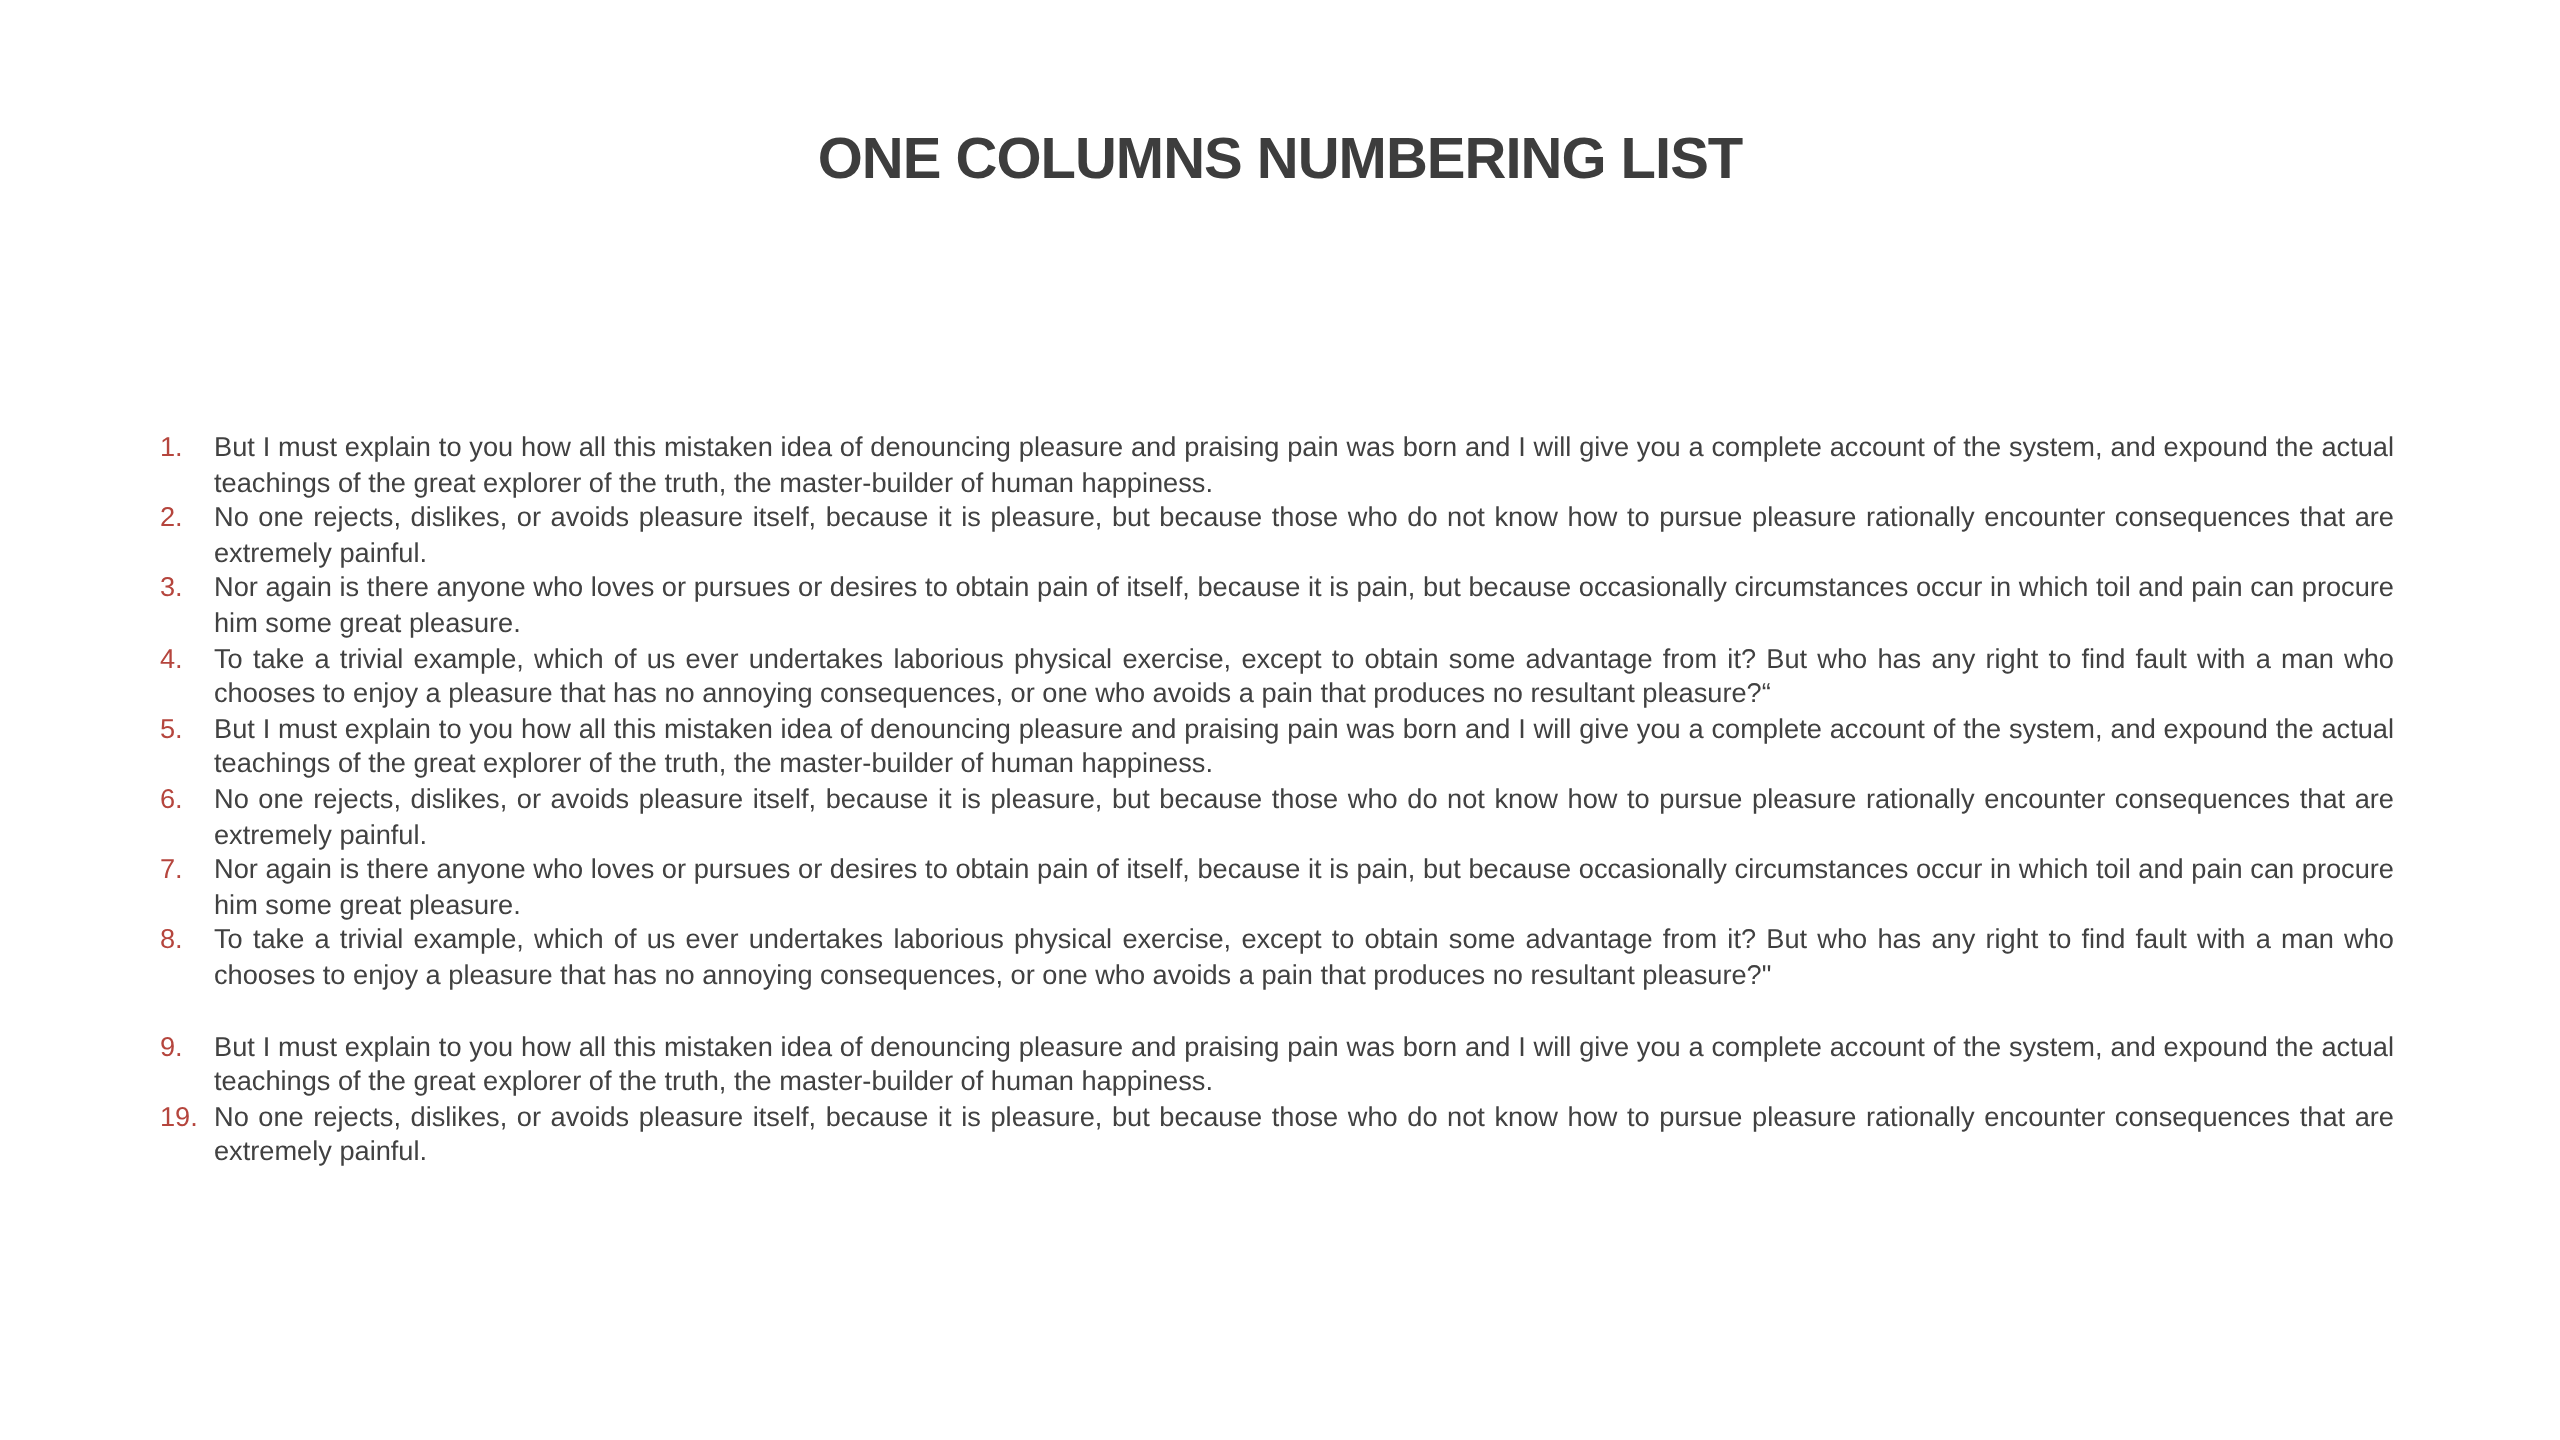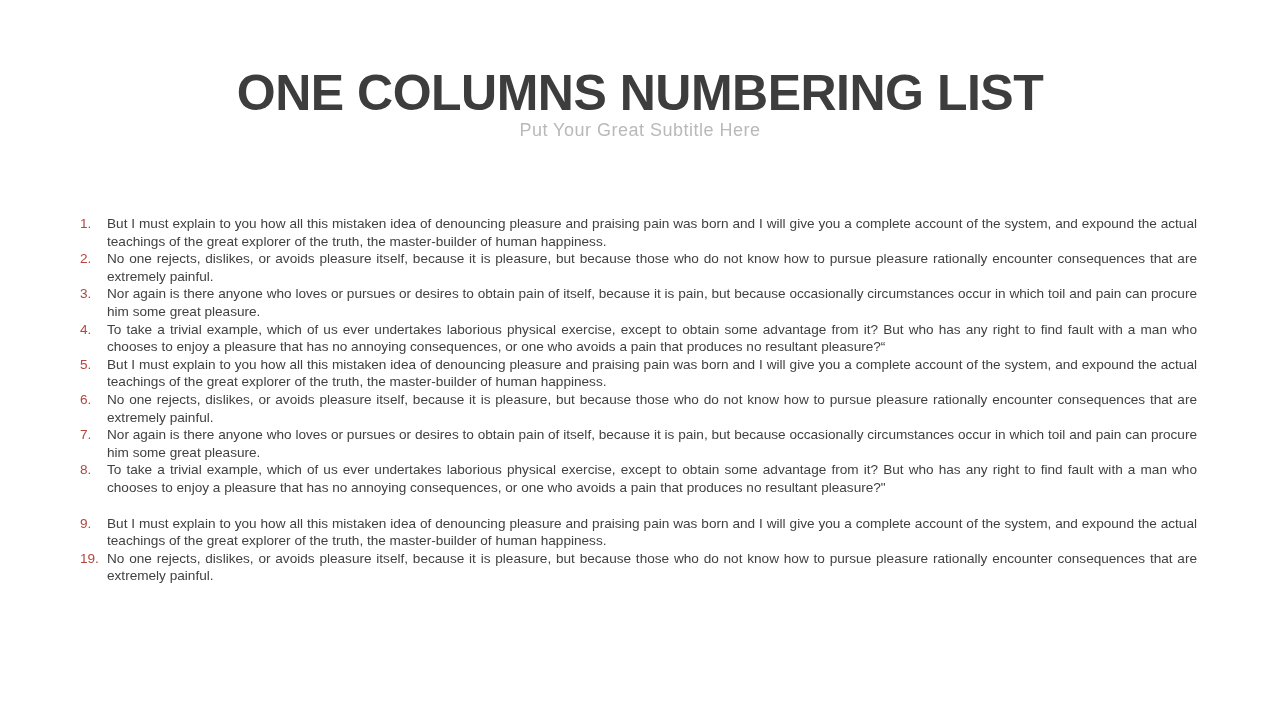--- a/index.html
+++ b/index.html
@@ -14,21 +14,21 @@
     background: #ffffff;
     overflow: hidden;
     font-family: "Liberation Sans", sans-serif;
   }
   .title {
     position: absolute;
     top: 64px;
     left: 0;
     width: 100%;
     text-align: center;
-    font-size: 50px;
+    font-size: 29px;
     font-weight: 700;
     letter-spacing: -0.5px;
     color: #3d3d3d;
   }
   .subtitle {
     position: absolute;
     top: 120px;
     left: 0;
     width: 100%;
     text-align: center;
@@ -62,21 +62,20 @@
   }
   ol.numbered-list li.gap {
     margin-top: 18px;
   }
 </style>
 </head>
 <body>
 
 <div class="slide">
   <div class="title">ONE COLUMNS NUMBERING LIST</div>
-  <div class="subtitle">Put Your Great Subtitle Here</div>
   <ol class="numbered-list">
       <li><span class="num">1.</span><span>But I must explain to you how all this mistaken idea of denouncing pleasure and praising pain was born and I will give you a complete account of the system, and expound the actual teachings of the great explorer of the truth, the master-builder of human happiness.</span></li>
       <li><span class="num">2.</span><span>No one rejects, dislikes, or avoids pleasure itself, because it is pleasure, but because those who do not know how to pursue pleasure rationally encounter consequences that are extremely painful.</span></li>
       <li><span class="num">3.</span><span>Nor again is there anyone who loves or pursues or desires to obtain pain of itself, because it is pain, but because occasionally circumstances occur in which toil and pain can procure him some great pleasure.</span></li>
       <li><span class="num">4.</span><span>To take a trivial example, which of us ever undertakes laborious physical exercise, except to obtain some advantage from it? But who has any right to find fault with a man who chooses to enjoy a pleasure that has no annoying consequences, or one who avoids a pain that produces no resultant pleasure?“</span></li>
       <li><span class="num">5.</span><span>But I must explain to you how all this mistaken idea of denouncing pleasure and praising pain was born and I will give you a complete account of the system, and expound the actual teachings of the great explorer of the truth, the master-builder of human happiness.</span></li>
       <li><span class="num">6.</span><span>No one rejects, dislikes, or avoids pleasure itself, because it is pleasure, but because those who do not know how to pursue pleasure rationally encounter consequences that are extremely painful.</span></li>
       <li><span class="num">7.</span><span>Nor again is there anyone who loves or pursues or desires to obtain pain of itself, because it is pain, but because occasionally circumstances occur in which toil and pain can procure him some great pleasure.</span></li>
       <li><span class="num">8.</span><span>To take a trivial example, which of us ever undertakes laborious physical exercise, except to obtain some advantage from it? But who has any right to find fault with a man who chooses to enjoy a pleasure that has no annoying consequences, or one who avoids a pain that produces no resultant pleasure?"</span></li>
       <li class="gap"><span class="num">9.</span><span>But I must explain to you how all this mistaken idea of denouncing pleasure and praising pain was born and I will give you a complete account of the system, and expound the actual teachings of the great explorer of the truth, the master-builder of human happiness.</span></li>

